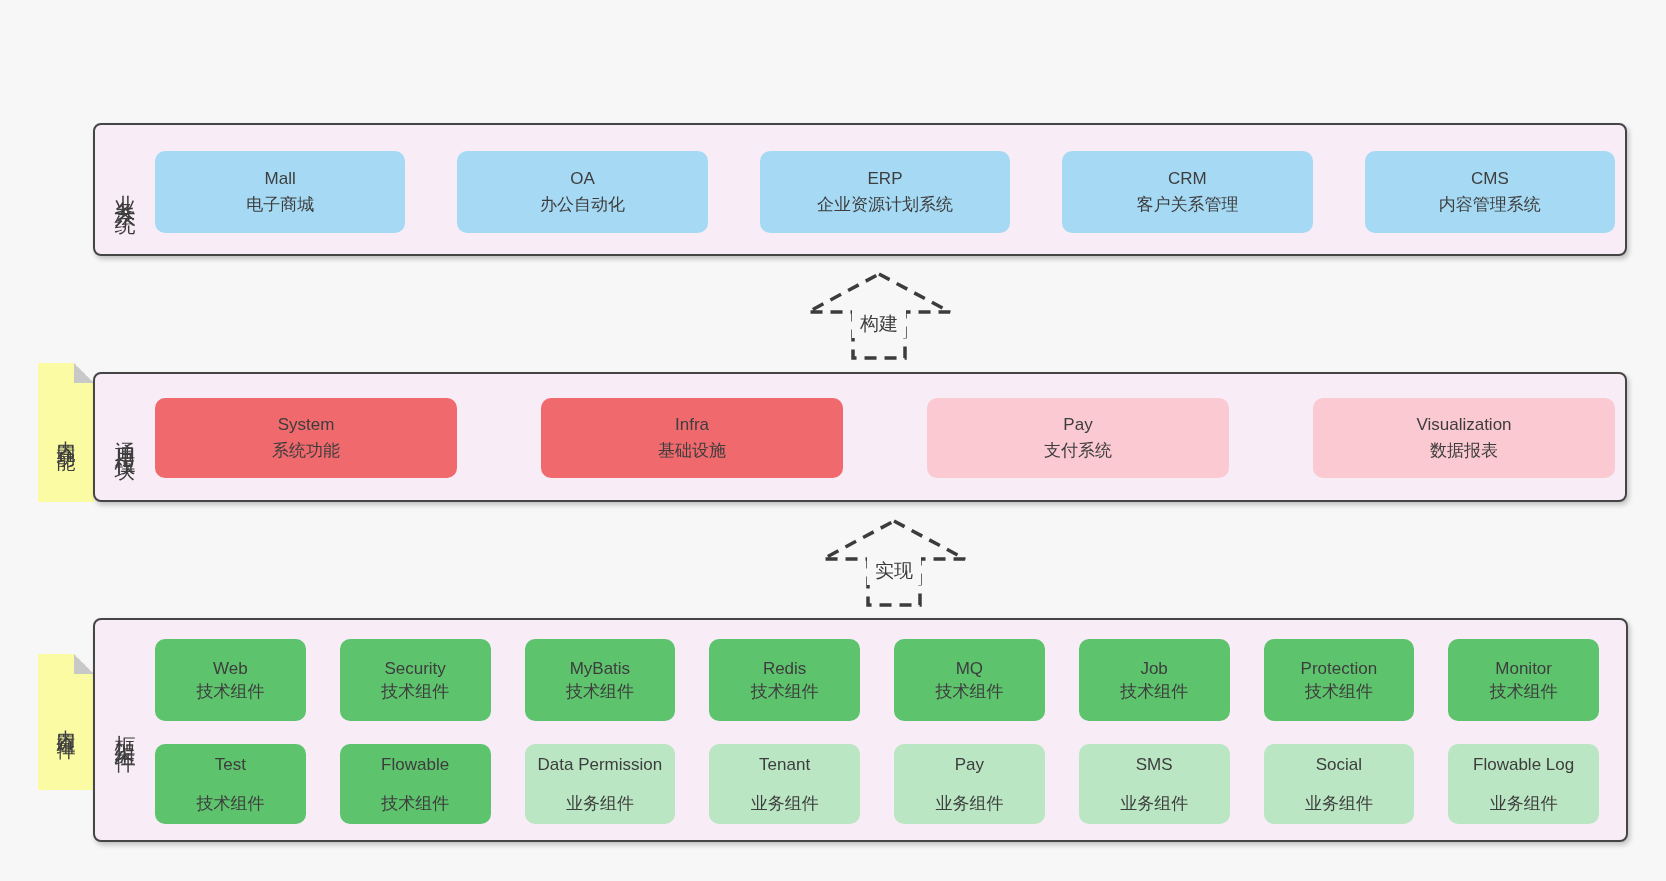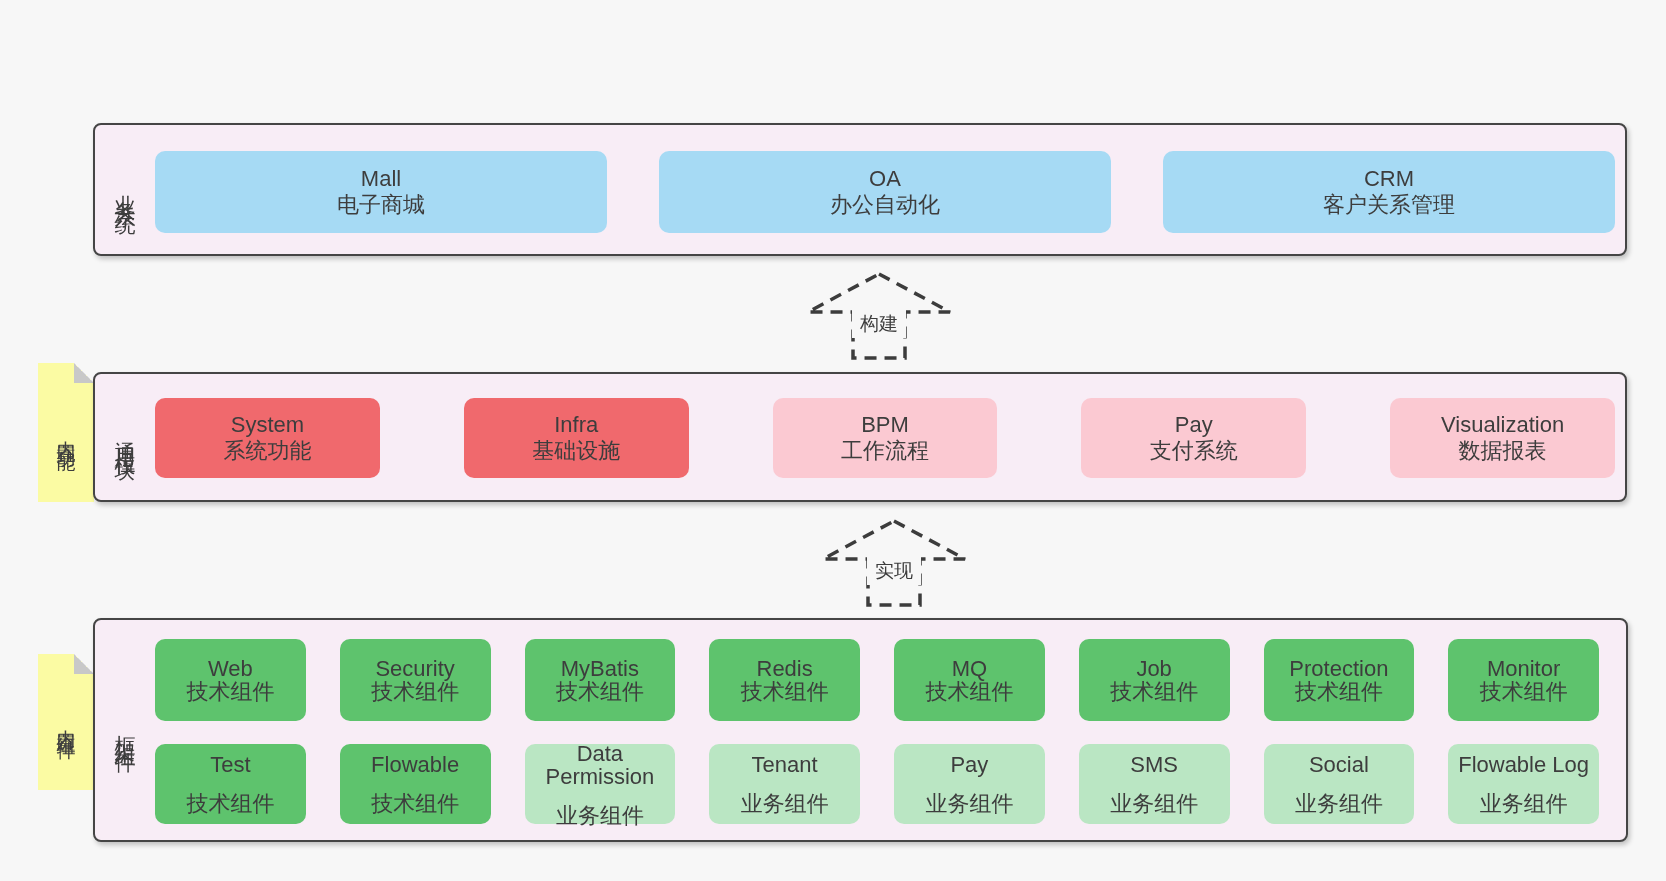--- a/index.html
+++ b/index.html
@@ -30,21 +30,21 @@
     position:absolute;left:60px;display:flex;
   }
   #layer-business .row{top:26px;width:1460px;gap:52px;}
   #layer-modules .row{top:24px;width:1460px;gap:84px;}
   #layer-components .row{width:1444px;gap:34px;}
   #comp-row-1{top:19px;}
   #comp-row-2{top:124px;}
   .box{
     flex:1;height:82px;border-radius:10px;
     display:flex;flex-direction:column;align-items:center;justify-content:center;
-    text-align:center;font-size:22px;line-height:26px;color:#3d3d3d;
+    text-align:center;font-size:17px;line-height:26px;color:#3d3d3d;
     padding:0 8px;box-sizing:border-box;
   }
   #layer-modules .box{height:80px;}
   #layer-components .box{line-height:23px;}
   #comp-row-2 .box{height:80px;gap:16px;}
   .c-blue{background:#a6daf4;}
   .c-red{background:#f0696d;}
   .c-pink{background:#fbc9d2;}
   .c-green{background:#5ec36d;}
   .c-lgreen{background:#bae6c3;}
@@ -86,22 +86,30 @@
   <div class="row">
     <div class="box c-blue">
       <span class="en">Mall</span>
       <span class="zh">电子商城</span>
     </div>
     <div class="box c-blue">
       <span class="en">OA</span>
       <span class="zh">办公自动化</span>
     </div>
     <div class="box c-blue">
+      <span class="en">ERP</span>
+      <span class="zh">企业资源计划系统</span>
+    </div>
+    <div class="box c-blue">
       <span class="en">CRM</span>
       <span class="zh">客户关系管理</span>
+    </div>
+    <div class="box c-blue">
+      <span class="en">CMS</span>
+      <span class="zh">内容管理系统</span>
     </div>
   </div>
 </div>
 
 <svg class="arrow" id="arrow-build" viewBox="0 0 158 96">
   <polygon points="79,6 150,44 105,44 105,90 53,90 53,44 8,44"></polygon>
   <rect x="52" y="40" width="54" height="30"></rect>
   <text x="79" y="62">构建</text>
 </svg>
 
@@ -115,24 +123,20 @@
   <div class="row">
     <div class="box c-red">
       <span class="en">System</span>
       <span class="zh">系统功能</span>
     </div>
     <div class="box c-red">
       <span class="en">Infra</span>
       <span class="zh">基础设施</span>
     </div>
     <div class="box c-pink">
-      <span class="en">BPM</span>
-      <span class="zh">工作流程</span>
-    </div>
-    <div class="box c-pink">
       <span class="en">Pay</span>
       <span class="zh">支付系统</span>
     </div>
     <div class="box c-pink">
       <span class="en">Visualization</span>
       <span class="zh">数据报表</span>
     </div>
   </div>
 </div>
 

